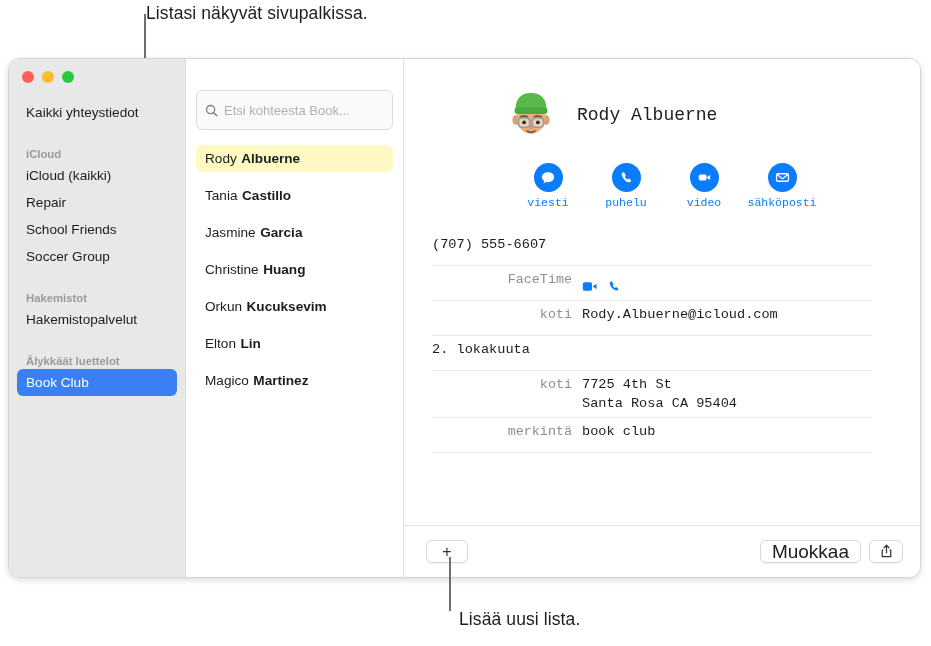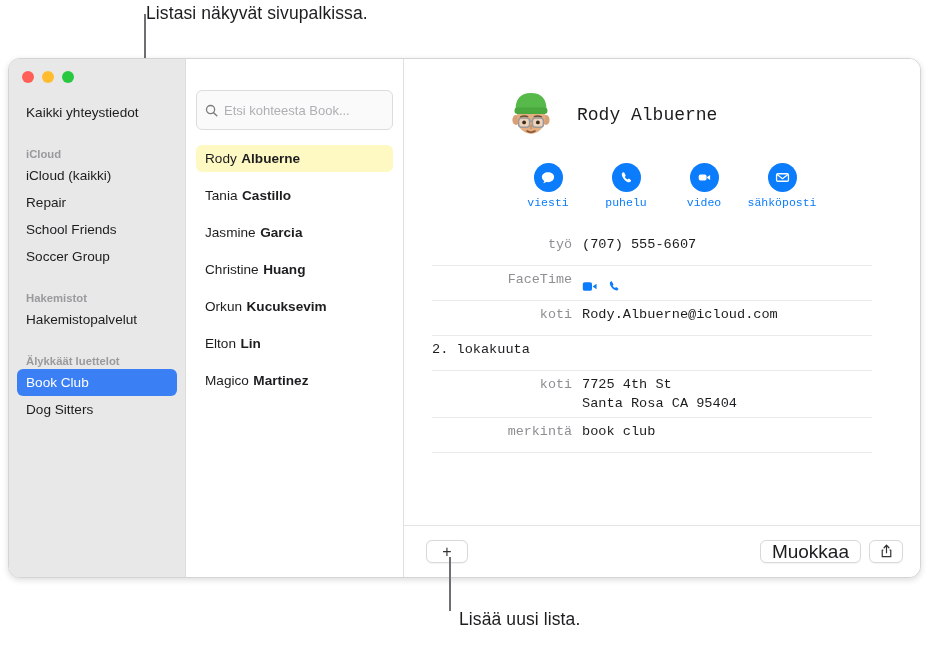--- a/index.html
+++ b/index.html
@@ -302,23 +302,20 @@
       <div class="sb-header">Hakemistot</div>
       <div class="sb-row">
         <span>Hakemistopalvelut</span>
       </div>
 
       <div class="sb-gap"></div>
       <div class="sb-header">Älykkäät luettelot</div>
       <div class="sb-row selected">
         <span>Book Club</span>
       </div>
-      <div class="sb-row">
-        <span>Dog Sitters</span>
-      </div>
 
     </div>
   </div>
 
   <div id="list-pane">
 
     <div id="search-field">
       <span>
         <svg width="13" height="13" viewBox="0 0 14 14">
           <circle cx="6" cy="6" r="4.4" fill="none" stroke="#7c7c80" stroke-width="1.4"></circle>
@@ -430,21 +427,20 @@
             </svg>
           </div>
           <div class="action-label">sähköposti</div>
         </div>
 
       </div>
 
       <div id="fields">
 
         <div class="field-row">
-          <div class="field-label">työ</div>
           <div class="field-value">(707) 555-6607</div>
         </div>
 
         <div class="field-row">
           <div class="field-label">FaceTime</div>
           <div class="field-value facetime-icons">
             <span>
               <svg width="16" height="13" viewBox="0 0 20 14">
                 <rect x="1" y="1.6" width="11.5" height="10.8" rx="2.4" fill="#0b7cfb"></rect>
                 <path d="M13.2 7l5-3.4v6.8z" fill="#0b7cfb"></path>

